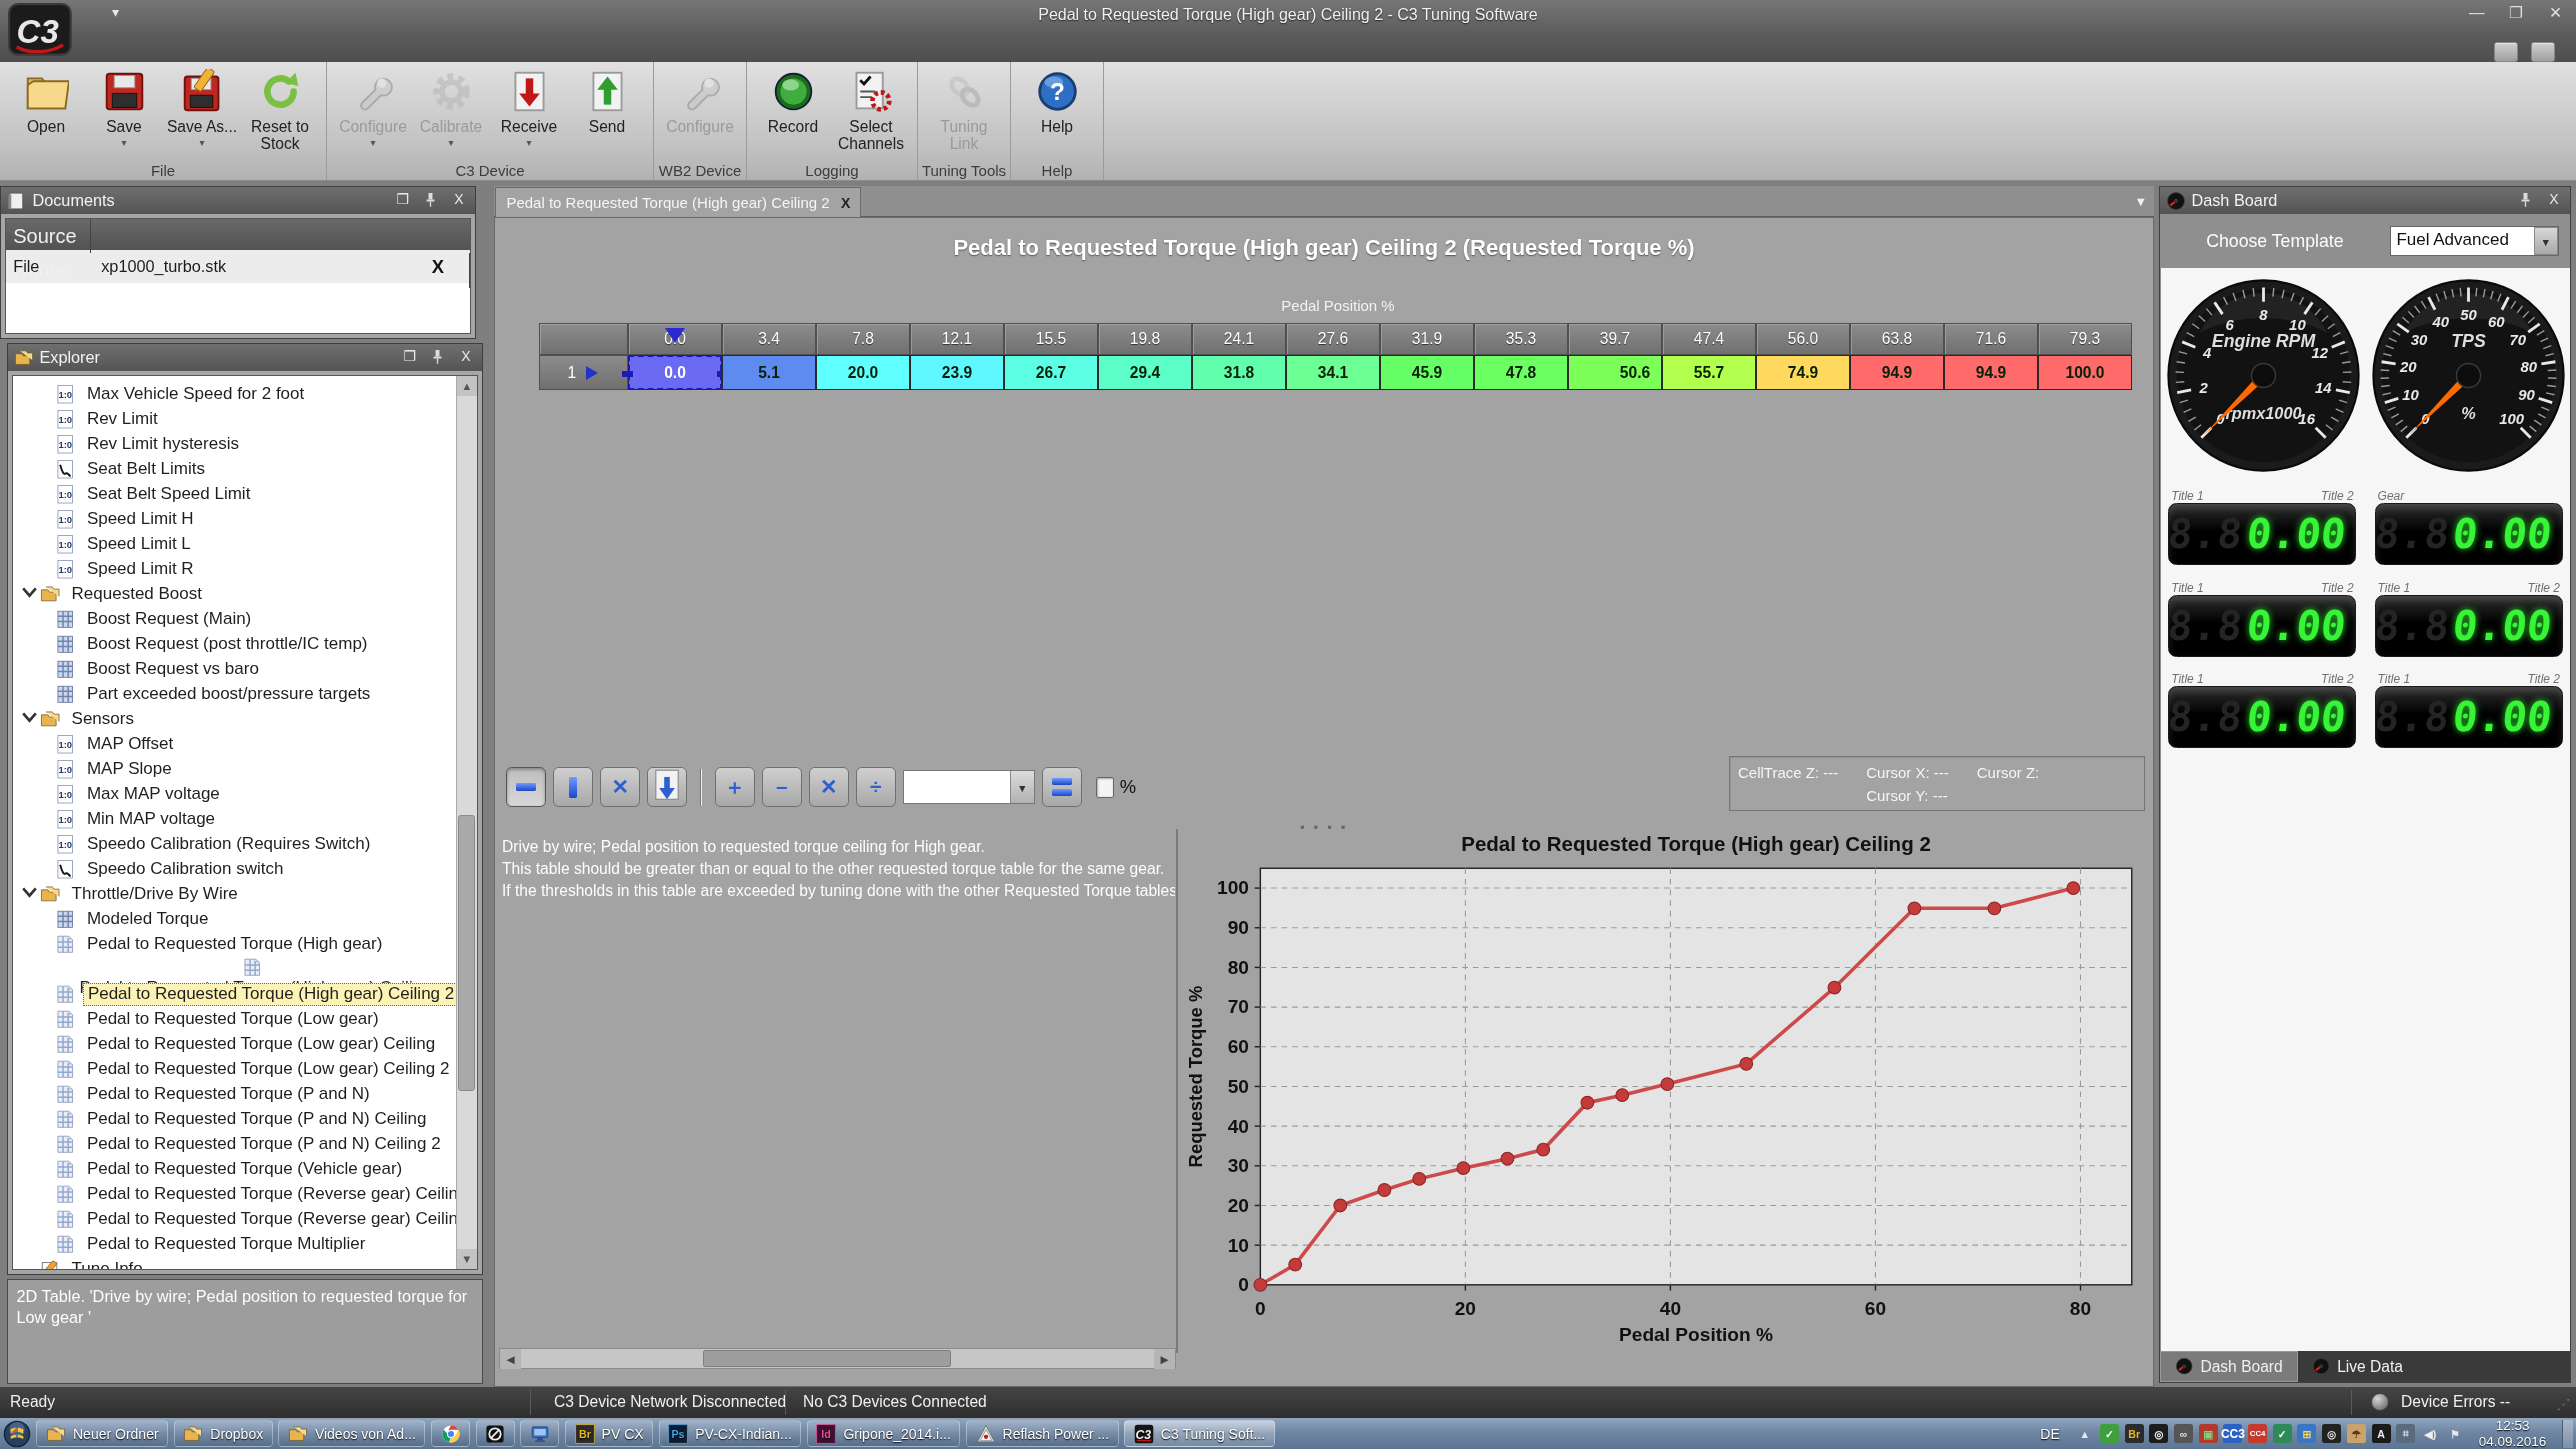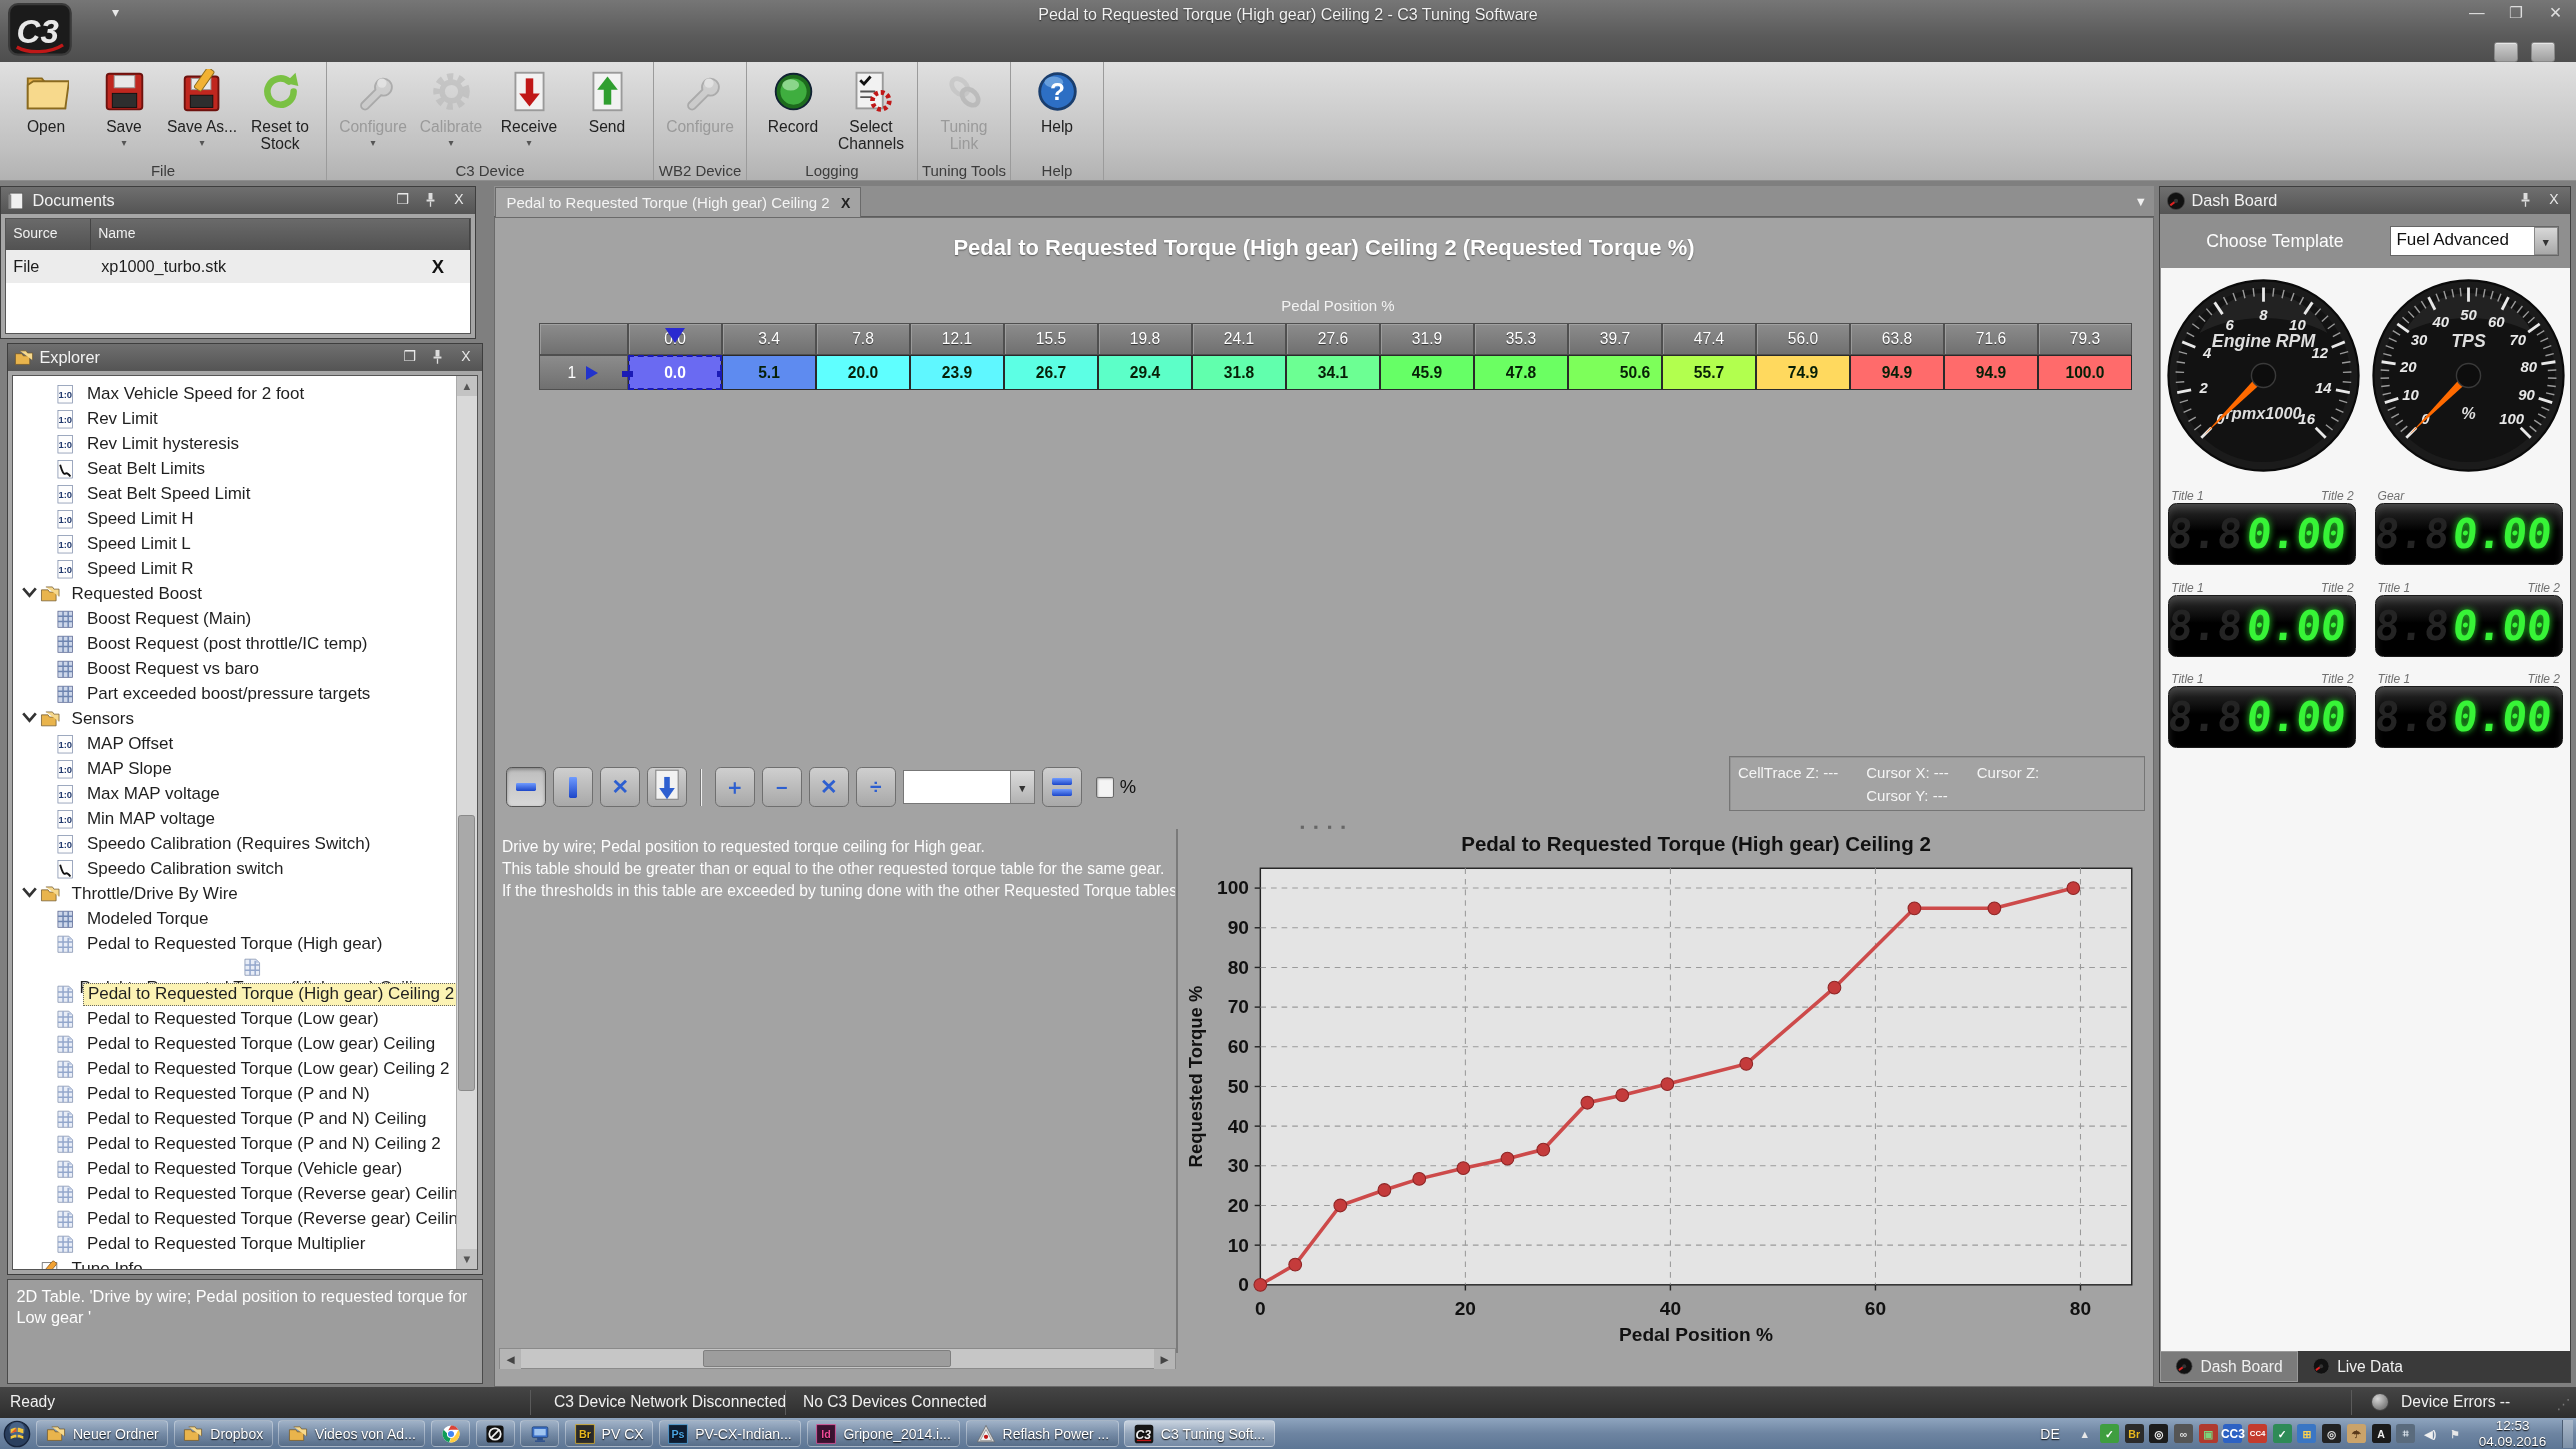--- a/index.html
+++ b/index.html
@@ -46,21 +46,21 @@
     align-items:center; padding:0 5.7px; color:#f2f2f2; font-size:16.3px; }
   .phead .pico { width:20px; height:20px; margin-right:5.7px; }
   .phead .sp { flex:1; }
   .phead .hbtn { width:21px; height:18.4px; margin-left:7px; color:#e8e8e8;
     font-size:14px; text-align:center; }
 
   
   #doc-grid { position:absolute; left:4.2px; right:4.2px; top:31px; bottom:4.2px; background:#fff;
     border:0.7px solid #555; }
   #doc-grid .cols { display:flex; height:31px; background:linear-gradient(#6a6a6a,#525252);
-    color:#f0f0f0; font-size:14px; }
+    color:#f0f0f0; font-size:20px;flex-direction:column; }
   #doc-grid .cols div { padding:5.7px 7px; border-right:0.7px solid #444; }
   #doc-grid .row { display:flex; height:33px; background:#ececec; color:#1c1c1c;
     font-size:16.3px; align-items:center; }
   #doc-grid .row .c1 { width:85px; padding:0 7px; }
   #doc-grid .row .c2 { flex:1; padding:0 10px; }
   #doc-grid .row .x { width:38px; font-size:18.4px; font-weight:bold; color:#111; }
 
   
   #tree-wrap { position:absolute; left:4.2px; right:4.2px; top:31px; bottom:4.2px; background:#fff;
     border:0.7px solid #555; overflow:hidden; }

